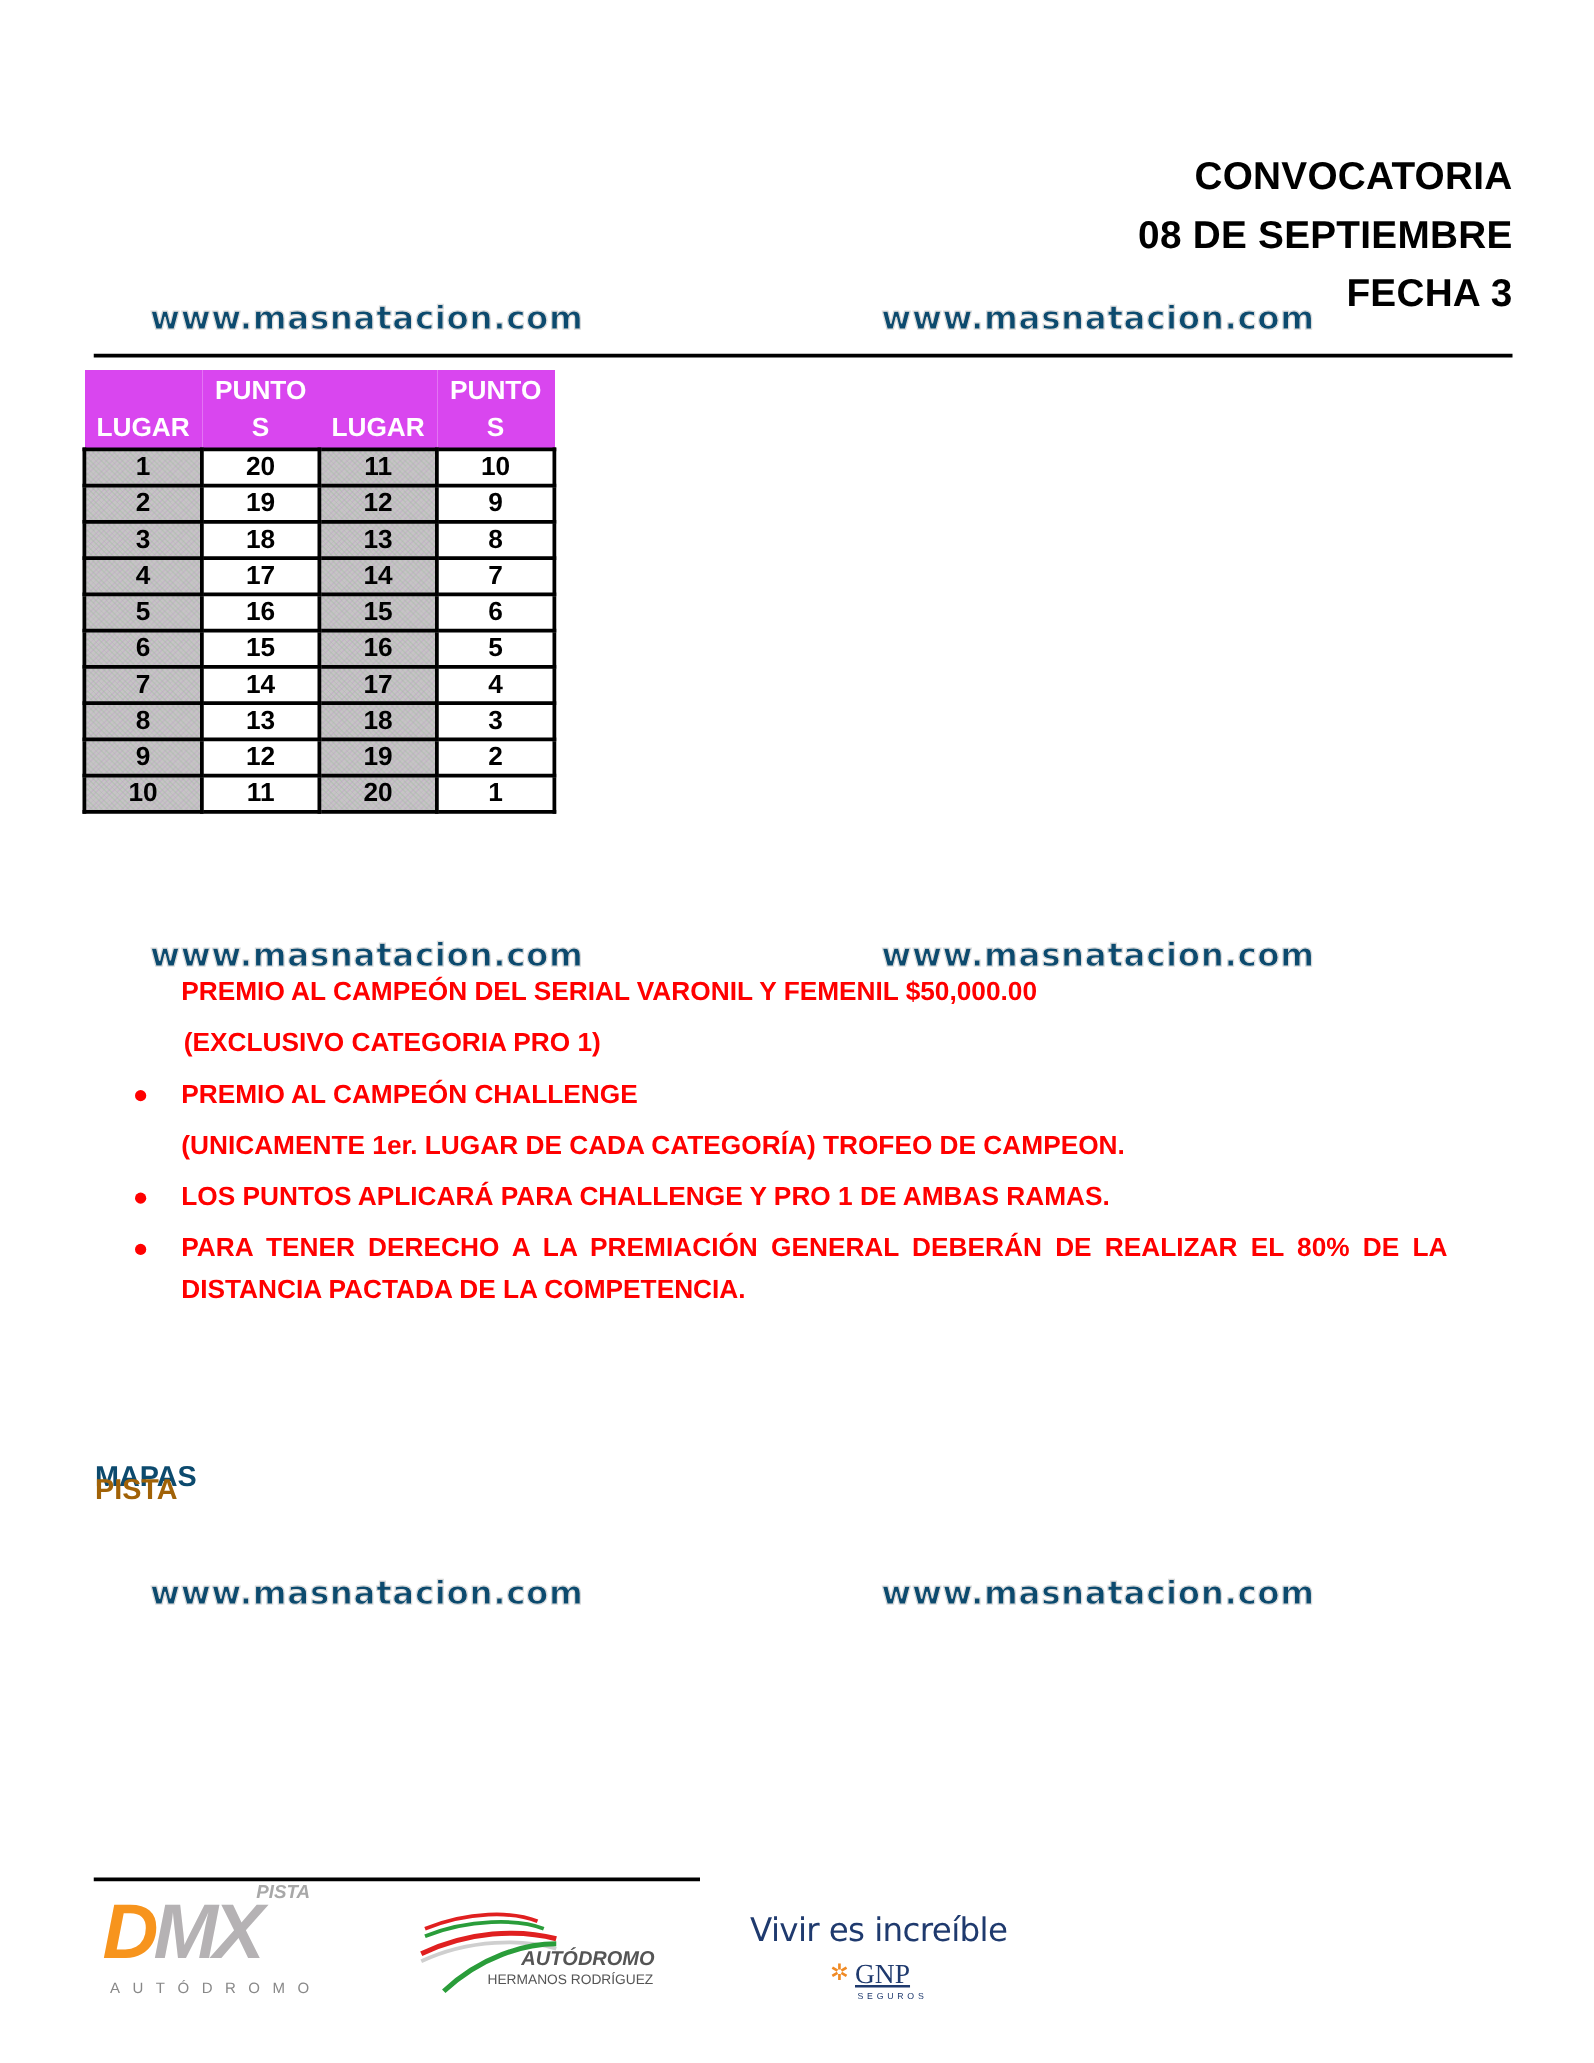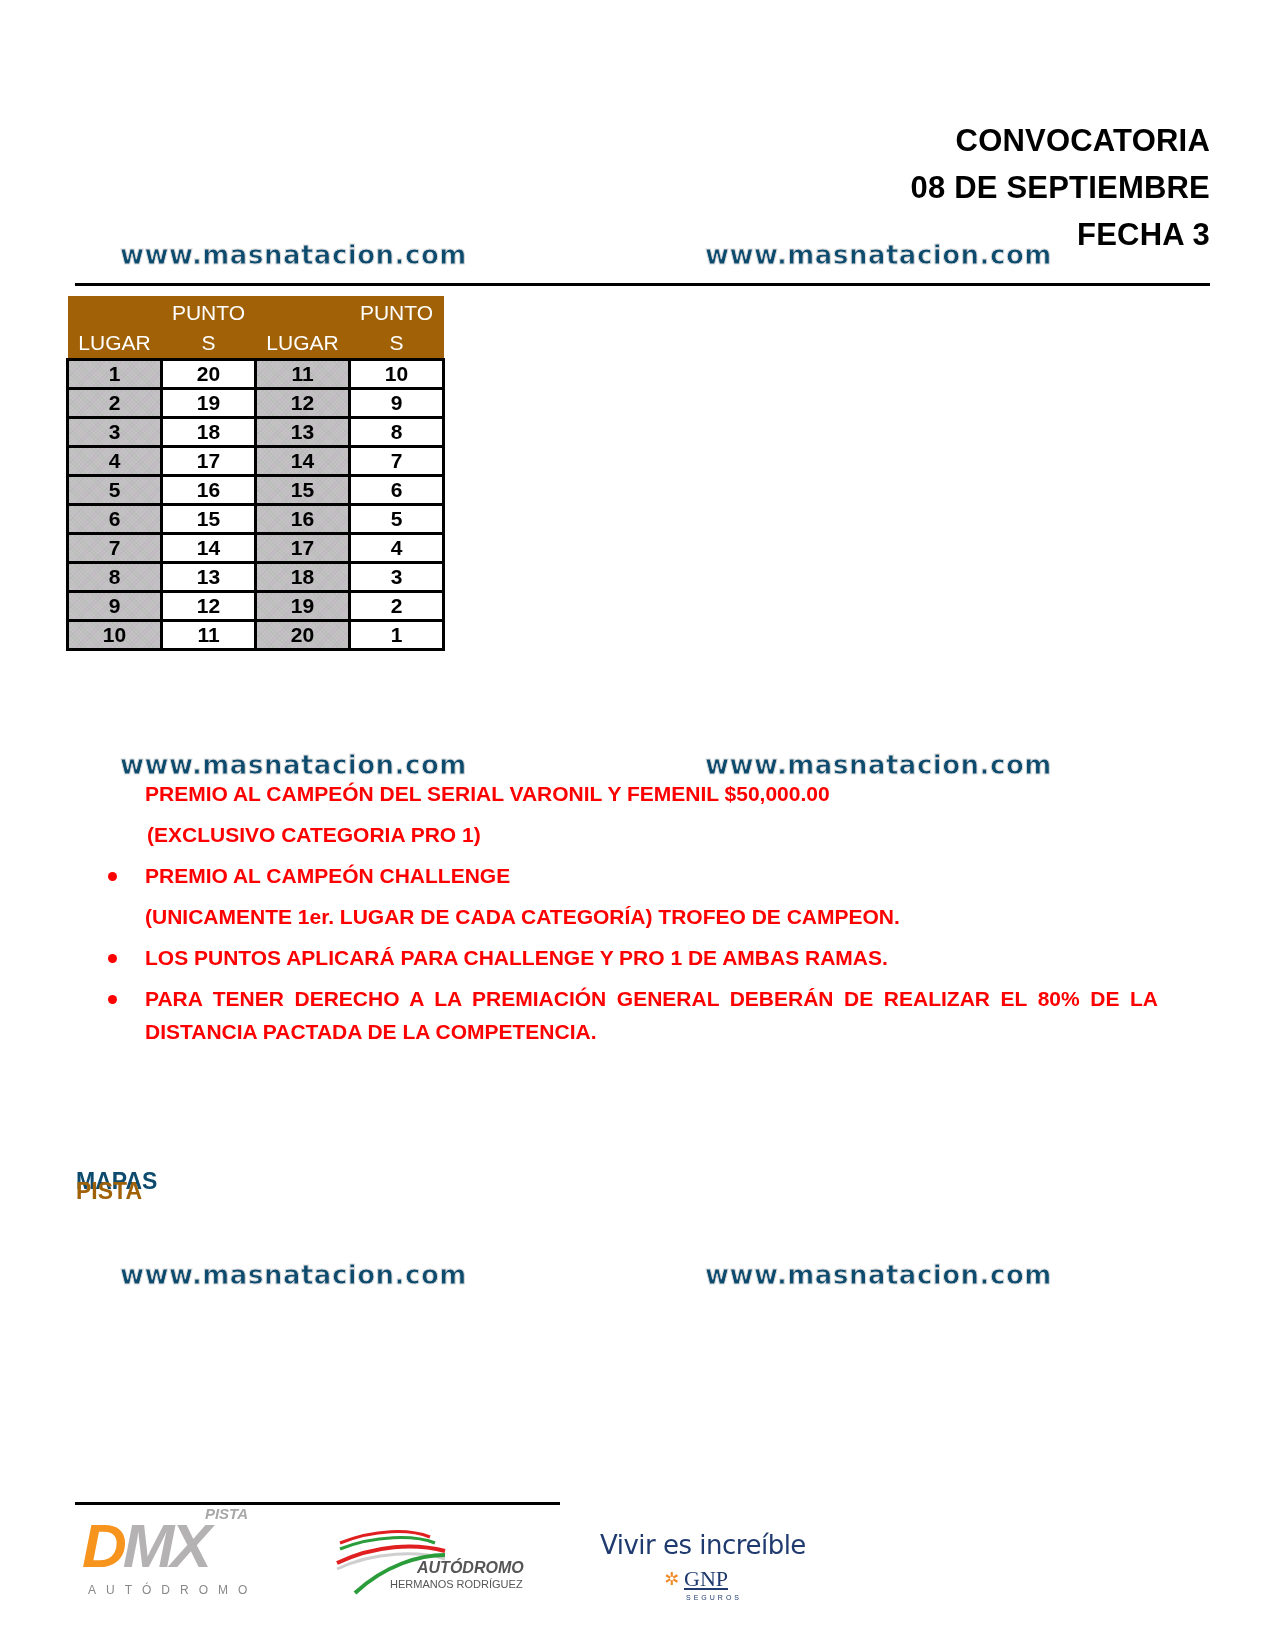--- a/index.html
+++ b/index.html
@@ -4,21 +4,21 @@
 <style>
   html, body { margin:0; padding:0; }
   body { width:1275px; height:1650px; position:relative; background:#ffffff; overflow:hidden;
          font-family:"Liberation Sans", "DejaVu Sans", sans-serif; }
   .abs { position:absolute; }
   .hdr { right:65px; text-align:right; font-weight:bold; font-size:31px; color:#000; line-height:1; white-space:nowrap; letter-spacing:0.2px; }
   .rule { background:#000; }
   .wm { font-family:"DejaVu Sans", sans-serif; font-weight:bold; font-size:26px; color:#0c4a6e; letter-spacing:0.5px;
         -webkit-text-stroke:1px #dcdcdc; white-space:nowrap; }
   table.pts { border-collapse:collapse; position:absolute; left:66px; top:296px; }
-  table.pts th { background:#a16207; color:#fff; font-size:21px; font-weight:normal; width:94px; height:62px; padding:0;
+  table.pts th { background:#d946ef; color:#fff; font-size:21px; font-weight:bold; width:94px; height:62px; padding:0;
                  text-align:center; vertical-align:bottom; line-height:30px; }
   table.pts td { border:3px solid #000; font-size:21px; font-weight:bold; height:26px; padding:0; text-align:center; color:#000; line-height:26px; }
   table.pts td.lug { background-color:#c7c4c6;
      background-image:repeating-linear-gradient(45deg, rgba(150,190,150,0.35) 0 1px, transparent 1px 3px),
                       repeating-linear-gradient(-45deg, rgba(190,150,200,0.35) 0 1px, transparent 1px 3px); }
   table.pts td.pt { background:#fff; }
   .red { color:#ff0000; font-weight:bold; font-size:21px; white-space:nowrap; }
   .bullet { width:9px; height:9px; border-radius:50%; background:#ff0000; }
   .just { text-align:justify; text-align-last:justify; }
   .sec { font-weight:bold; font-size:23px; }

